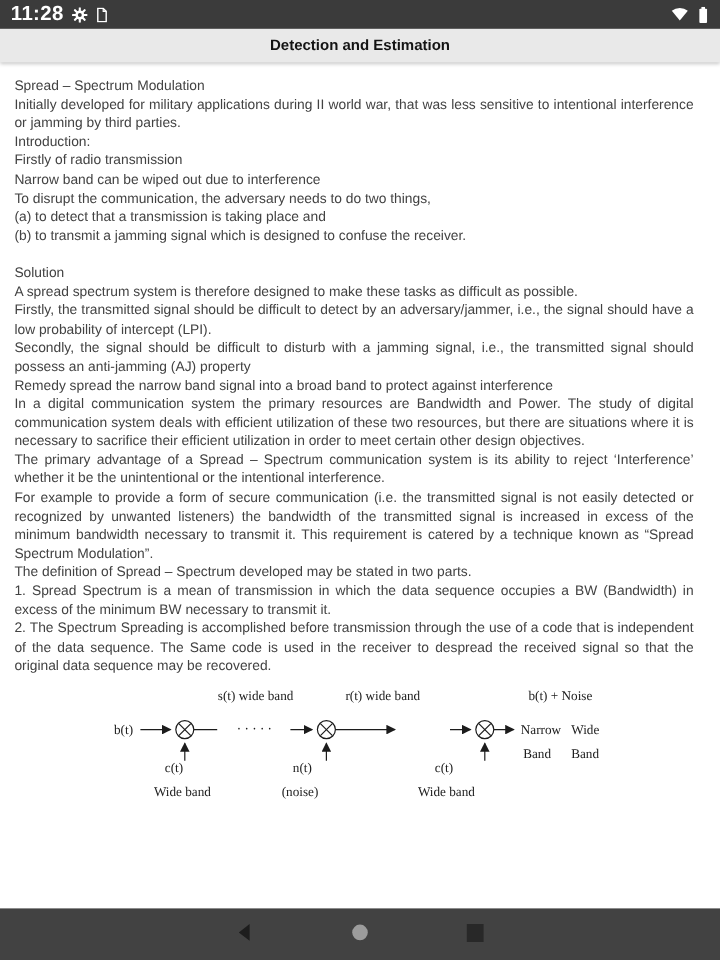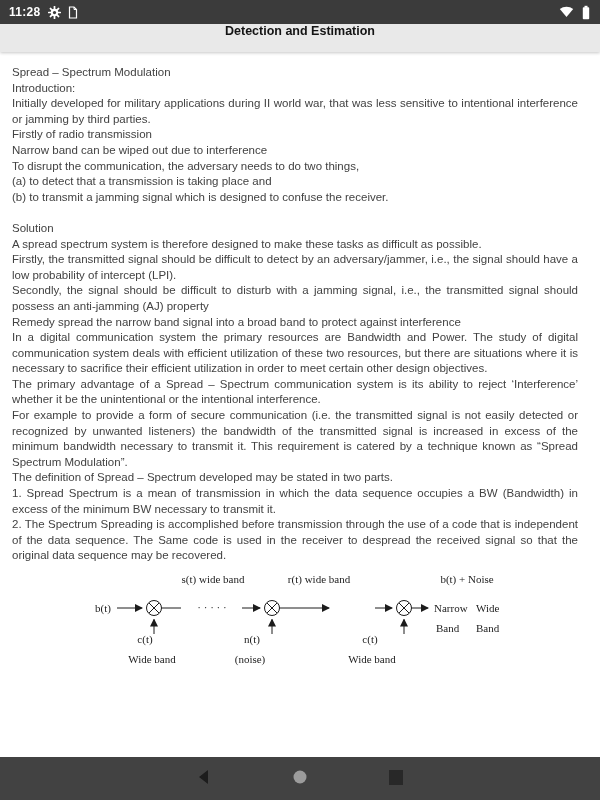--- a/index.html
+++ b/index.html
@@ -6,29 +6,29 @@
   html, body { margin: 0; padding: 0; background: #202020; }
   .screen {
     width: 600px; height: 800px; position: relative; overflow: hidden;
     background: #ffffff; font-family: "Liberation Sans", sans-serif;
     margin: 0 auto;
   }
   
   .status-bar {
     position: absolute; top: 0; left: 0; right: 0; height: 24px;
     background: #3b3b3b; color: #fff; display: flex; align-items: center;
-    justify-content: space-between; padding: 0 9px; font-size: 12px; z-index: 5;
+    justify-content: space-between; padding: 0 9px; font-size: 17px; z-index: 5;
   }
   .status-left, .status-right { display: flex; align-items: center; gap: 7px; }
   .sb-time { font-weight: bold; letter-spacing: 0.3px; }
   .sb-icon { display: flex; align-items: center; }
   
   .app-bar {
     position: absolute; top: 24px; left: 0; right: 0; height: 28px;
-    background: #e9e9e9; display: flex; justify-content: center;
+    background: #e9e9e9; display: flex; align-items: center; justify-content: center;
     box-shadow: 0 1px 3px rgba(0,0,0,0.22); z-index: 4;
   }
   .app-title { margin: 0; font-size: 12.5px; font-weight: bold; color: #141414; }
   
   .content {
     position: absolute; top: 52px; bottom: 43px; left: 0; right: 0;
     background: #fff; padding: 13px 22px 0 12px; overflow: hidden;
     color: #424242; font-size: 11.5px; line-height: 15.6px;
   }
   .content p { margin: 0; text-align: justify; }
@@ -97,22 +97,22 @@
 
   <div class="app-bar">
     <h1 class="app-title">Detection and Estimation</h1>
   </div>
 
   <main class="content">
     <p class="doc-heading">Spread – Spectrum Modulation</p>
 
     <div>
         <div class="para-group">
+          <p>Initially developed for military applications during II world war, that was less sensitive to intentional interference or jamming by third parties.</p>
           <p>Introduction:</p>
-          <p>Initially developed for military applications during II world war, that was less sensitive to intentional interference or jamming by third parties.</p>
           <p>Firstly of radio transmission</p>
           <p>Narrow band can be wiped out due to interference</p>
           <p>To disrupt the communication, the adversary needs to do two things,</p>
           <p>(a) to detect that a transmission is taking place and</p>
           <p>(b) to transmit a jamming signal which is designed to confuse the receiver.</p>
         </div>
         <div class="para-group">
           <p>Solution</p>
           <p>A spread spectrum system is therefore designed to make these tasks as difficult as possible.</p>
           <p>Firstly, the transmitted signal should be difficult to detect by an adversary/jammer, i.e., the signal should have a low probability of intercept (LPI).</p>

